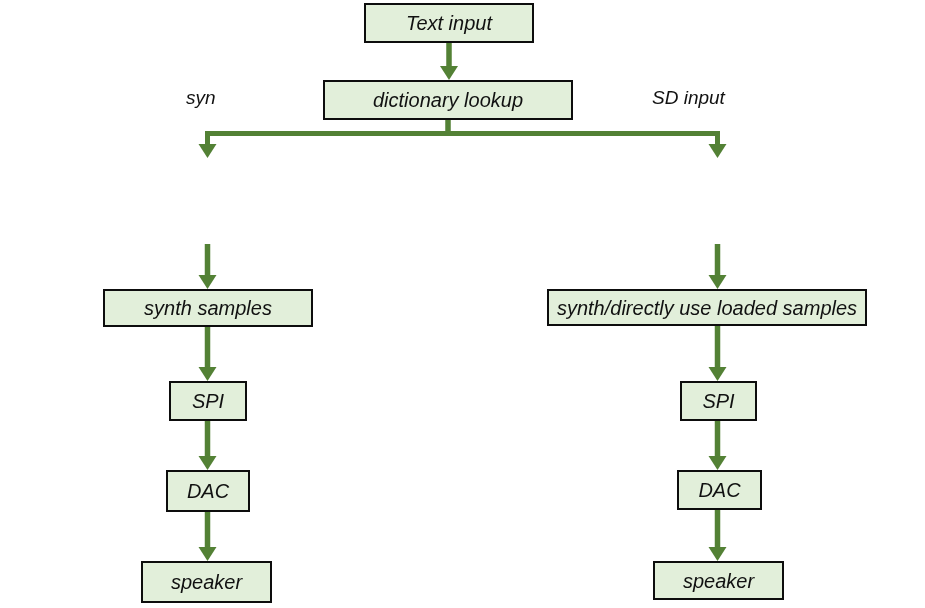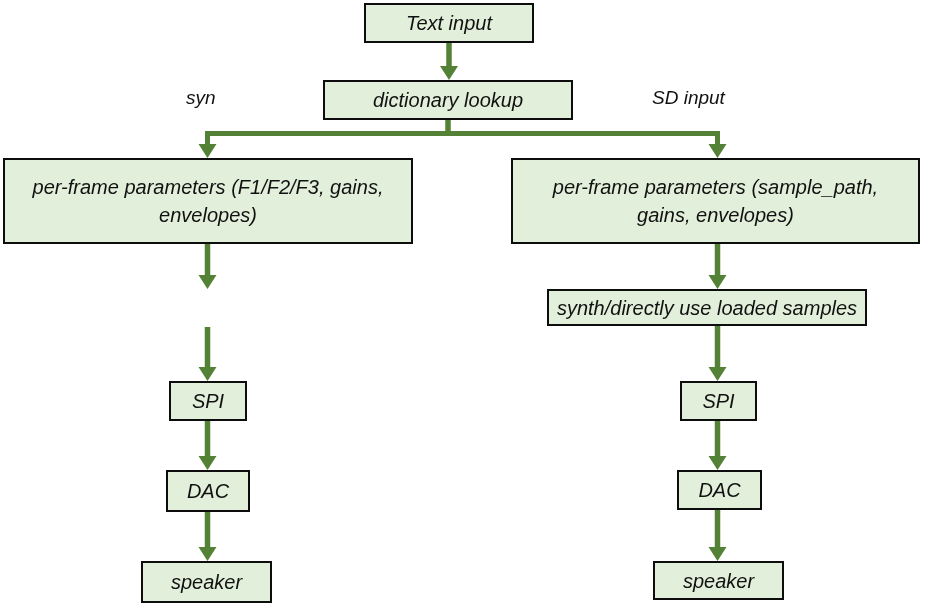--- a/index.html
+++ b/index.html
@@ -110,32 +110,29 @@
   </svg>
 
   <div class="box" style="left:323px; top:80px; width:250px; height:40px;">dictionary lookup</div>
 
   <div class="box" style="left:364px; top:3px; width:170px; height:40px;">Text input</div>
 
   <div class="float-label" style="left:186px; top:87px;">syn</div>
 
   <div class="float-label" style="left:652px; top:87px;">SD input</div>
 
-  <div class="box" style="left:3px; top:158px; width:410px; height:86px;">per-frame parameters (F1/F2/F3, gains,
-envelopes)</div>
 
+  <div class="box" style="left:103px; top:289px; width:210px; height:38px;">synth samples</div>
 
   <div class="box" style="left:169px; top:381px; width:78px; height:40px;">SPI</div>
 
   <div class="box" style="left:166px; top:470px; width:84px; height:42px;">DAC</div>
 
   <div class="box" style="left:141px; top:561px; width:131px; height:42px;">speaker</div>
 
-  <div class="box" style="left:511px; top:158px; width:409px; height:86px;">per-frame parameters (sample_path,
-gains, envelopes)</div>
 
   <div class="box" style="left:547px; top:289px; width:320px; height:37px;">synth/directly use loaded samples</div>
 
   <div class="box" style="left:680px; top:381px; width:77px; height:40px;">SPI</div>
 
   <div class="box" style="left:677px; top:470px; width:85px; height:40px;">DAC</div>
 
   <div class="box" style="left:653px; top:561px; width:131px; height:39px;">speaker</div>
 
 </div>

